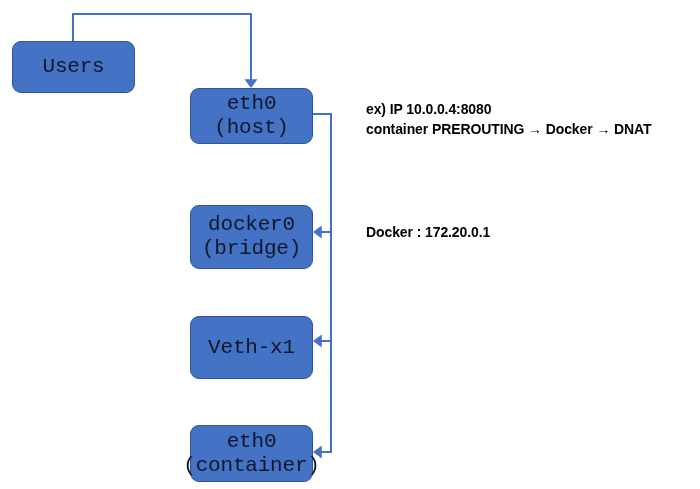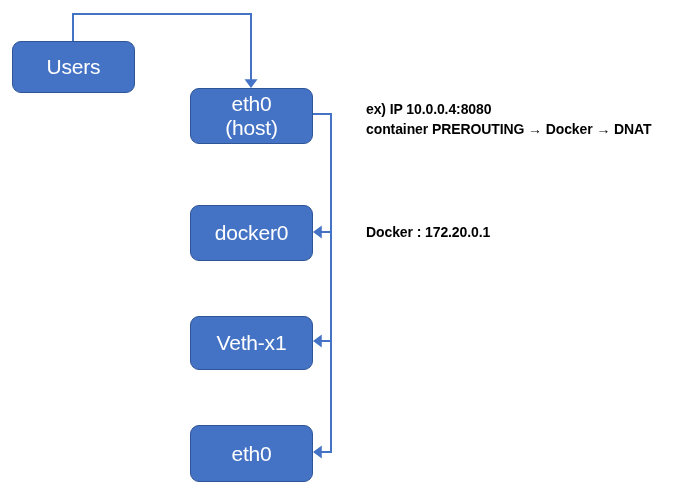--- a/index.html
+++ b/index.html
@@ -24,30 +24,31 @@
     width: 700px;
     height: 489px;
     pointer-events: none;
   }
   .node-box {
     position: absolute;
     box-sizing: border-box;
     background: #4472C4;
     border: 1px solid #2F5597;
     border-radius: 9px;
-    color: #ffffff;
+    color: #0f172a;
     display: flex;
     flex-direction: column;
     align-items: center;
     justify-content: center;
     font-size: 21px;
     line-height: 1.12;
     font-weight: 400;
     white-space: nowrap;
     letter-spacing: -0.2px;
+    font-family: Liberation Mono, monospace;
   }
   .node-line {
     display: block;
   }
   .annotation {
     position: absolute;
     color: #000000;
     font-size: 14px;
     font-weight: bold;
     line-height: 1.46;
@@ -79,30 +80,32 @@
 
   <div class="node-box" style="left: 12px; top: 41px; width: 123px; height: 52px;">
     <span class="node-line">Users</span>
   </div>
 
   <div class="node-box" style="left: 190px; top: 88px; width: 123px; height: 56px;">
     <span class="node-line">eth0</span>
     <span class="node-line">(host)</span>
   </div>
 
-  <div class="node-box" style="left: 190px; top: 205px; width: 123px; height: 56px;">
+  <div class="node-box" style="left: 190px; top: 205px; width: 123px; height: 64px;">
     <span class="node-line">docker0</span>
+    <span class="node-line">(bridge)</span>
   </div>
 
-  <div class="node-box" style="left: 190px; top: 316px; width: 123px; height: 54px;">
+  <div class="node-box" style="left: 190px; top: 316px; width: 123px; height: 63px;">
     <span class="node-line">Veth-x1</span>
   </div>
 
   <div class="node-box" style="left: 190px; top: 425px; width: 123px; height: 57px;">
     <span class="node-line">eth0</span>
+    <span class="node-line">(container)</span>
   </div>
 
   <div class="annotation" style="left: 345px; top: 99px;">
     <span class="anno-line">ex) IP 10.0.0.4:8080</span>
     <span class="anno-line">container PREROUTING → Docker → DNAT</span>
   </div>
 
   <div class="annotation" style="left: 345px; top: 222px;">
     <span class="anno-line">Docker : 172.20.0.1</span>
   </div>

